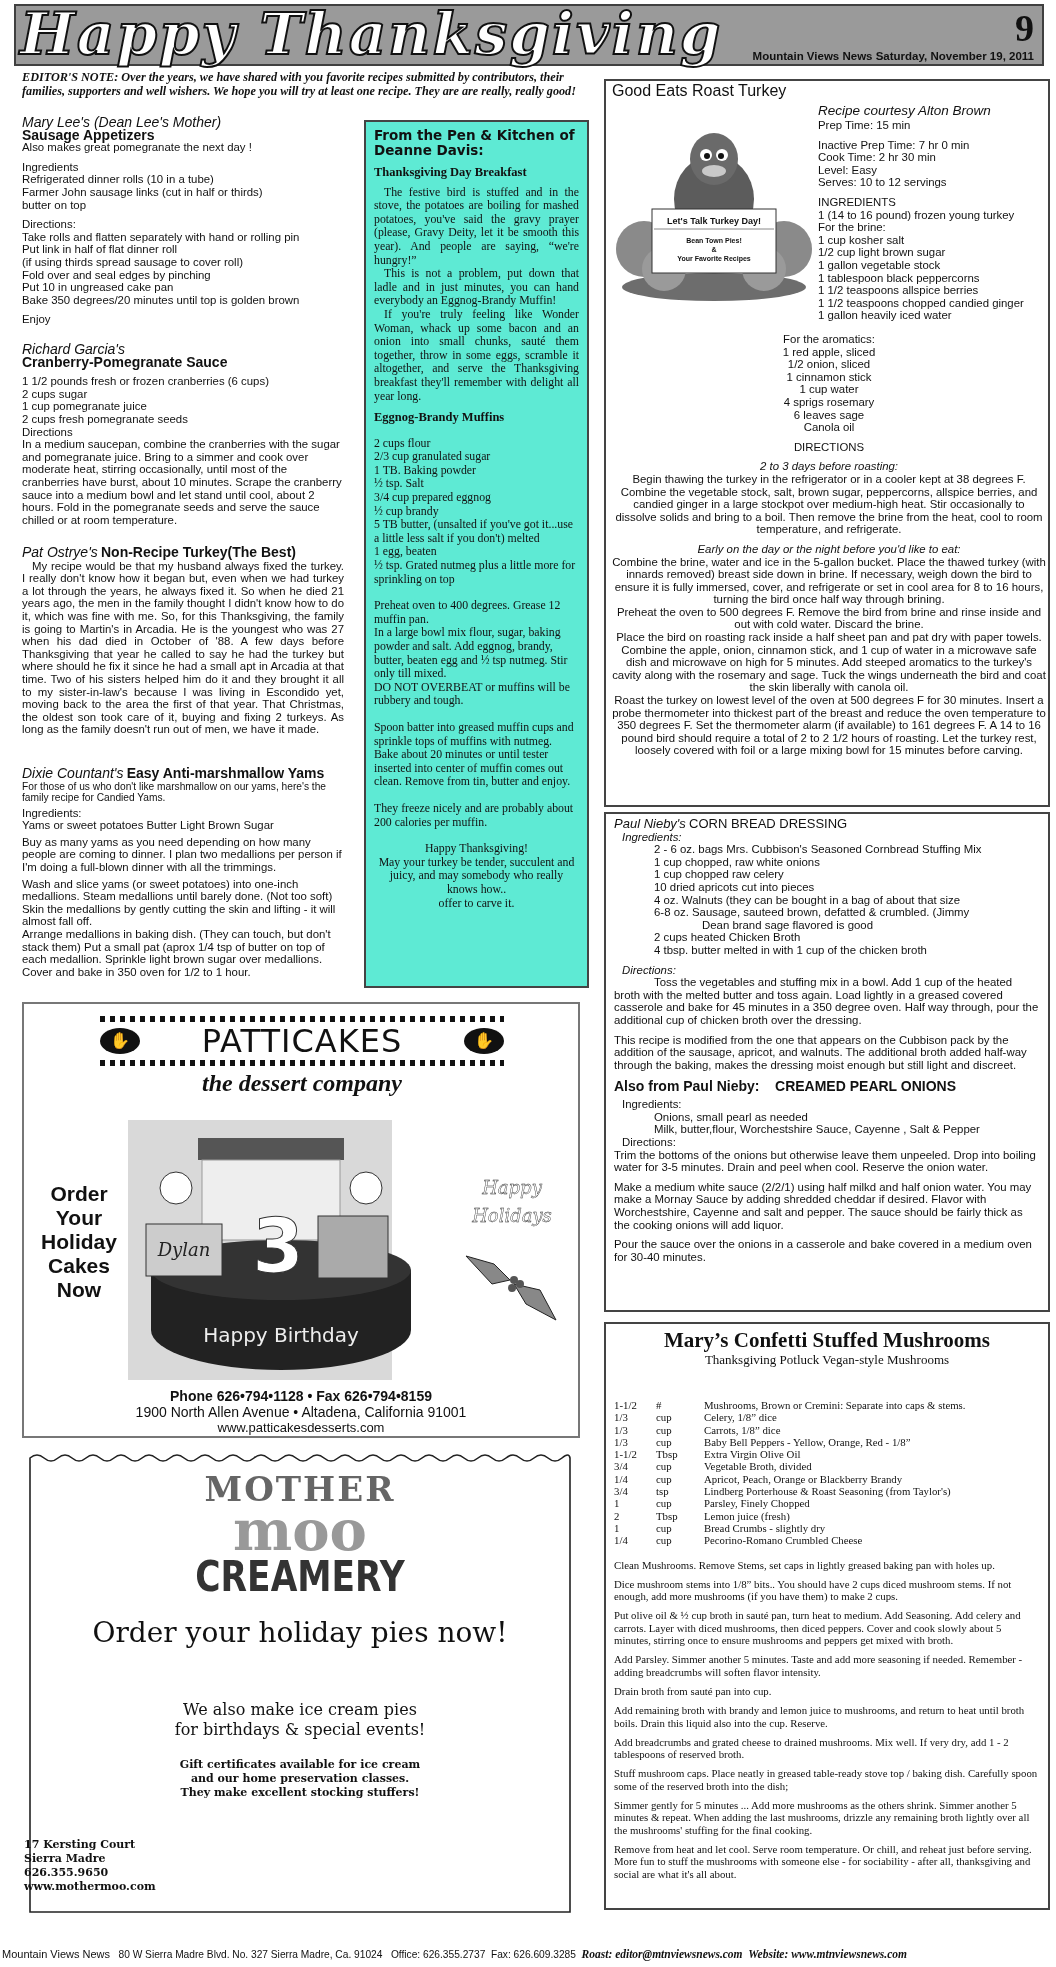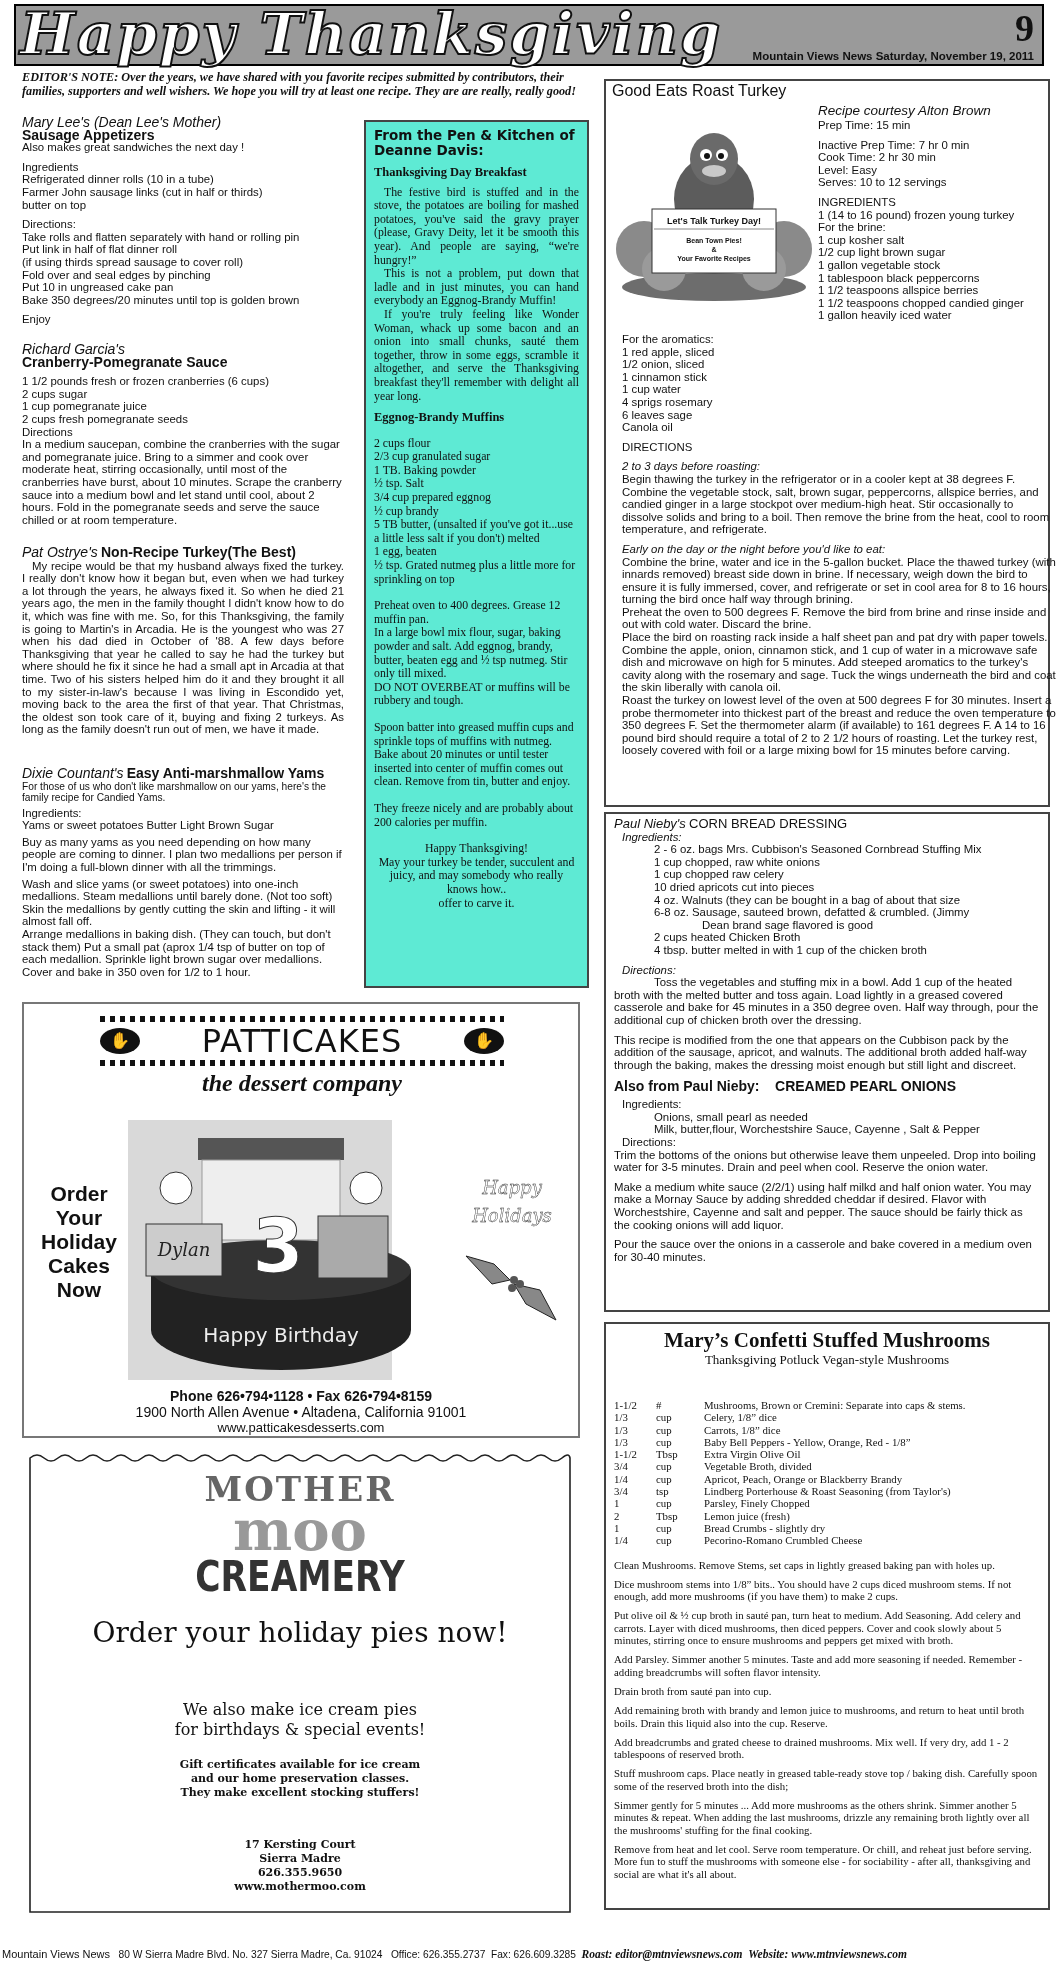--- a/index.html
+++ b/index.html
@@ -1,19 +1,19 @@
 <!DOCTYPE html>
 <html><head>
 <meta charset="utf-8">
 <style>
   * { box-sizing: border-box; margin: 0; padding: 0; }
   body { width: 1056px; height: 1967px; background: #fff; color: #111; font-family: "Liberation Sans", sans-serif; position: relative; overflow: hidden; }
   .abs { position: absolute; }
   
-  #masthead { left: 14px; top: 4px; width: 1030px; height: 62px; background: #9a9a9a; border: 2px solid #000000; }
+  #masthead { left: 14px; top: 4px; width: 1030px; height: 62px; background: #9a9a9a; border: 2px solid #404040; }
   #masthead-title { left: 4px; top: -6px; font-family: "DejaVu Serif", serif; font-weight: bold; font-size: 58px; color: #fff; letter-spacing: 2px; -webkit-text-stroke: 2px #111; font-style: italic; }
   #page-number { right: 8px; top: 0px; font-family: "Liberation Serif", serif; font-weight: bold; font-size: 38px; color: #111; }
   #dateline { right: 8px; top: 44px; font-size: 11.5px; font-weight: bold; color: #111; }
   
   #editor-note { left: 22px; top: 70px; width: 560px; font-family: "Liberation Serif", serif; font-style: italic; font-weight: bold; font-size: 12.2px; line-height: 14px; }
   .col1 { left: 22px; width: 322px; font-size: 11.4px; line-height: 12.6px; }
   .it { font-style: italic; }
   .b { font-weight: normal; }
   .h-author { font-size: 14px; font-style: italic; }
   .h-title { font-size: 14px; font-weight: bold; }
@@ -26,21 +26,21 @@
   #deanne-box .sub { font-weight: bold; font-size: 12.5px; margin-top: 8px; margin-bottom: 6px; }
   #deanne-box p { margin: 0; }
   #deanne-box .sp { height: 13px; }
   #deanne-box .center { text-align: center; }
   
   .rbox { left: 604px; width: 446px; border: 2px solid #444; background: #fff; }
   #turkey-box { top: 79px; height: 728px; padding: 4px 6px; font-size: 11.4px; line-height: 12.6px; }
   #turkey-title { font-size: 16px; }
   #turkey-img { left: 8px; top: 28px; width: 200px; height: 200px; }
   #turkey-meta { left: 212px; top: 22px; width: 230px; }
-  #aromatics { left: 16px; top: 252px; width: 434px; }
+  #aromatics { left: 6px; top: 252px; width: 434px; text-align: center; }
   #corn-box { top: 812px; height: 500px; padding: 4px 8px; font-size: 11.4px; line-height: 12.6px; }
   #corn-box .ind1 { padding-left: 8px; }
   #corn-box .ind2 { padding-left: 40px; }
   #corn-box .ind3 { padding-left: 88px; }
   #mush-box { top: 1322px; height: 588px; padding: 4px 8px; font-family: "Liberation Serif", serif; font-size: 10.8px; line-height: 12.3px; }
   #mush-title { text-align: center; font-weight: bold; font-size: 21px; line-height: 24px; }
   #mush-sub { text-align: center; font-size: 13px; line-height: 15px; }
   .ing-row { display: flex; }
   .ing-row .q { width: 42px; }
   .ing-row .u { width: 48px; }
@@ -60,21 +60,21 @@
   <div id="masthead-title" class="abs">Happy Thanksgiving</div>
   <div id="page-number" class="abs">9</div>
   <div id="dateline" class="abs">Mountain Views News  Saturday, November 19, 2011</div>
 </div>
 
 <div id="editor-note" class="abs">EDITOR'S NOTE:  Over the years, we have shared with you favorite recipes submitted by contributors, their families, supporters and well wishers.  We hope you will try at least one recipe.  They are are really, really good!</div>
 
 <div class="abs col1" style="top:116px;">
   <div class="h-author">Mary Lee's (Dean Lee's Mother)</div>
   <div class="h-title">Sausage Appetizers</div>
-  <div>Also makes great sandwiches the next day !</div>
+  <div>Also makes great pomegranate the next day !</div>
   <div class="gap"></div>
   <div class="b">Ingredients</div>
   <div>Refrigerated dinner rolls (10 in a tube)</div>
   <div>Farmer John sausage links (cut in half or thirds)</div>
   <div>butter on top</div>
   <div class="gap"></div>
   <div class="b">Directions:</div>
   <div>Take rolls and flatten separately with hand or rolling pin</div>
   <div>Put link in half of flat dinner roll</div>
   <div>(if using thirds spread sausage to cover roll)</div>
@@ -393,21 +393,21 @@
   </div>
   <div class="abs" style="left:0;top:248px;width:552px;text-align:center;font-family:'DejaVu Serif',serif;font-size:16px;line-height:20px;">
     <div>We also make ice cream pies</div>
       <div>for birthdays &amp; special events!</div>
   </div>
   <div class="abs" style="left:0;top:306px;width:552px;text-align:center;font-family:'DejaVu Serif',serif;font-size:11px;line-height:14px;font-weight:bold;">
     <div>Gift certificates available for ice cream</div>
       <div>and our home preservation classes.</div>
       <div>They make excellent stocking stuffers!</div>
   </div>
-  <div class="abs" style="left:0;top:386px;width:552px;text-align:center;font-family:'DejaVu Serif',serif;font-size:11px;line-height:14px;font-weight:bold;">
+  <div class="abs" style="left:0;top:386px;width:552px;font-family:'DejaVu Serif',serif;font-size:11px;line-height:14px;font-weight:bold;">
     <div>17 Kersting Court</div>
       <div>Sierra Madre</div>
       <div>626.355.9650</div>
     <div>www.mothermoo.com</div>
   </div>
 </div>
 
 <div id="footer" class="abs">
   <span style="font-size:11px">Mountain Views News</span>&nbsp;&nbsp;
   <span>80 W Sierra Madre Blvd.  No. 327   Sierra Madre, Ca.  91024</span>&nbsp;&nbsp;

